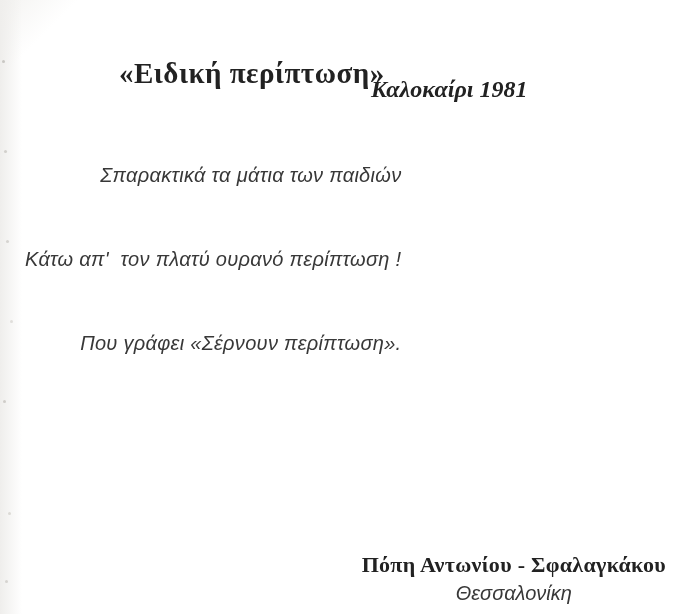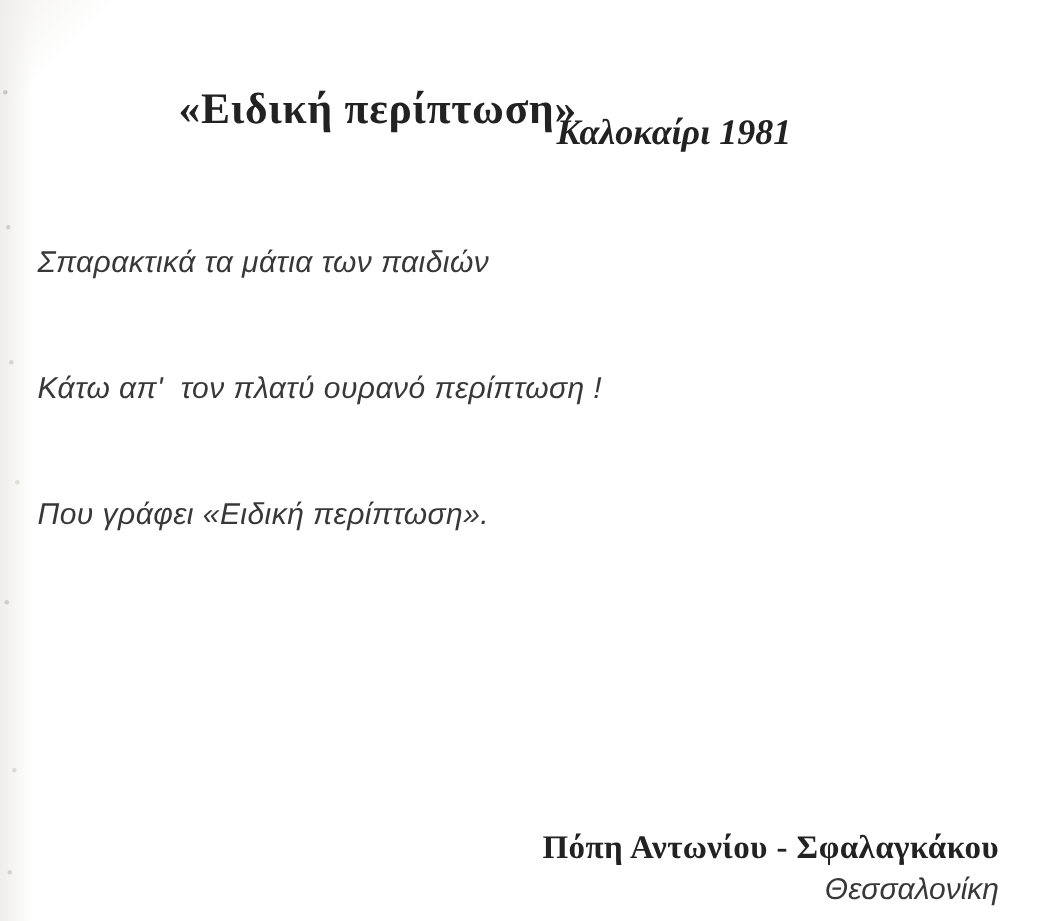--- a/index.html
+++ b/index.html
@@ -38,24 +38,24 @@
     color: #222;
   }
   .poem-body {
     position: absolute; left: 25px; top: 105px;
     font-family: "Liberation Sans", sans-serif;
     font-style: italic; font-size: 20px; line-height: 28px;
     color: #383838;
     letter-spacing: 0.3px;
     white-space: pre;
   }
-  .poem-line { height: 28px; }
+  .poem-line { height: 28px; text-align: right; }
   .signature-block {
     position: absolute; right: 34px; top: 552px;
-    text-align: right;
+    text-align: center;
   }
   .signature-author {
     font-family: "Liberation Serif", serif;
     font-weight: bold; font-size: 22px; letter-spacing: 0.3px;
     color: #222;
   }
   .signature-location {
     margin-top: 4px;
     font-family: "Liberation Sans", sans-serif;
     font-style: italic; font-size: 20px;
@@ -68,21 +68,21 @@
 <div class="page">
   <div class="scan-speckle"></div>
 
   <h1 class="poem-title">«Ειδική περίπτωση»</h1>
 
   <div class="poem-date">Καλοκαίρι 1981</div>
 
   <div class="poem-body">
     <div class="poem-line">Σπαρακτικά τα μάτια των παιδιών</div>
     <div class="poem-line">Κάτω απ'  τον πλατύ ουρανό περίπτωση !</div>
-    <div class="poem-line">Που γράφει «Ειδική περίπτωση».</div>
+    <div class="poem-line">Που γράφει «Σέρνουν περίπτωση».</div>
     
     
     
     
     
     
     
     
     
     

